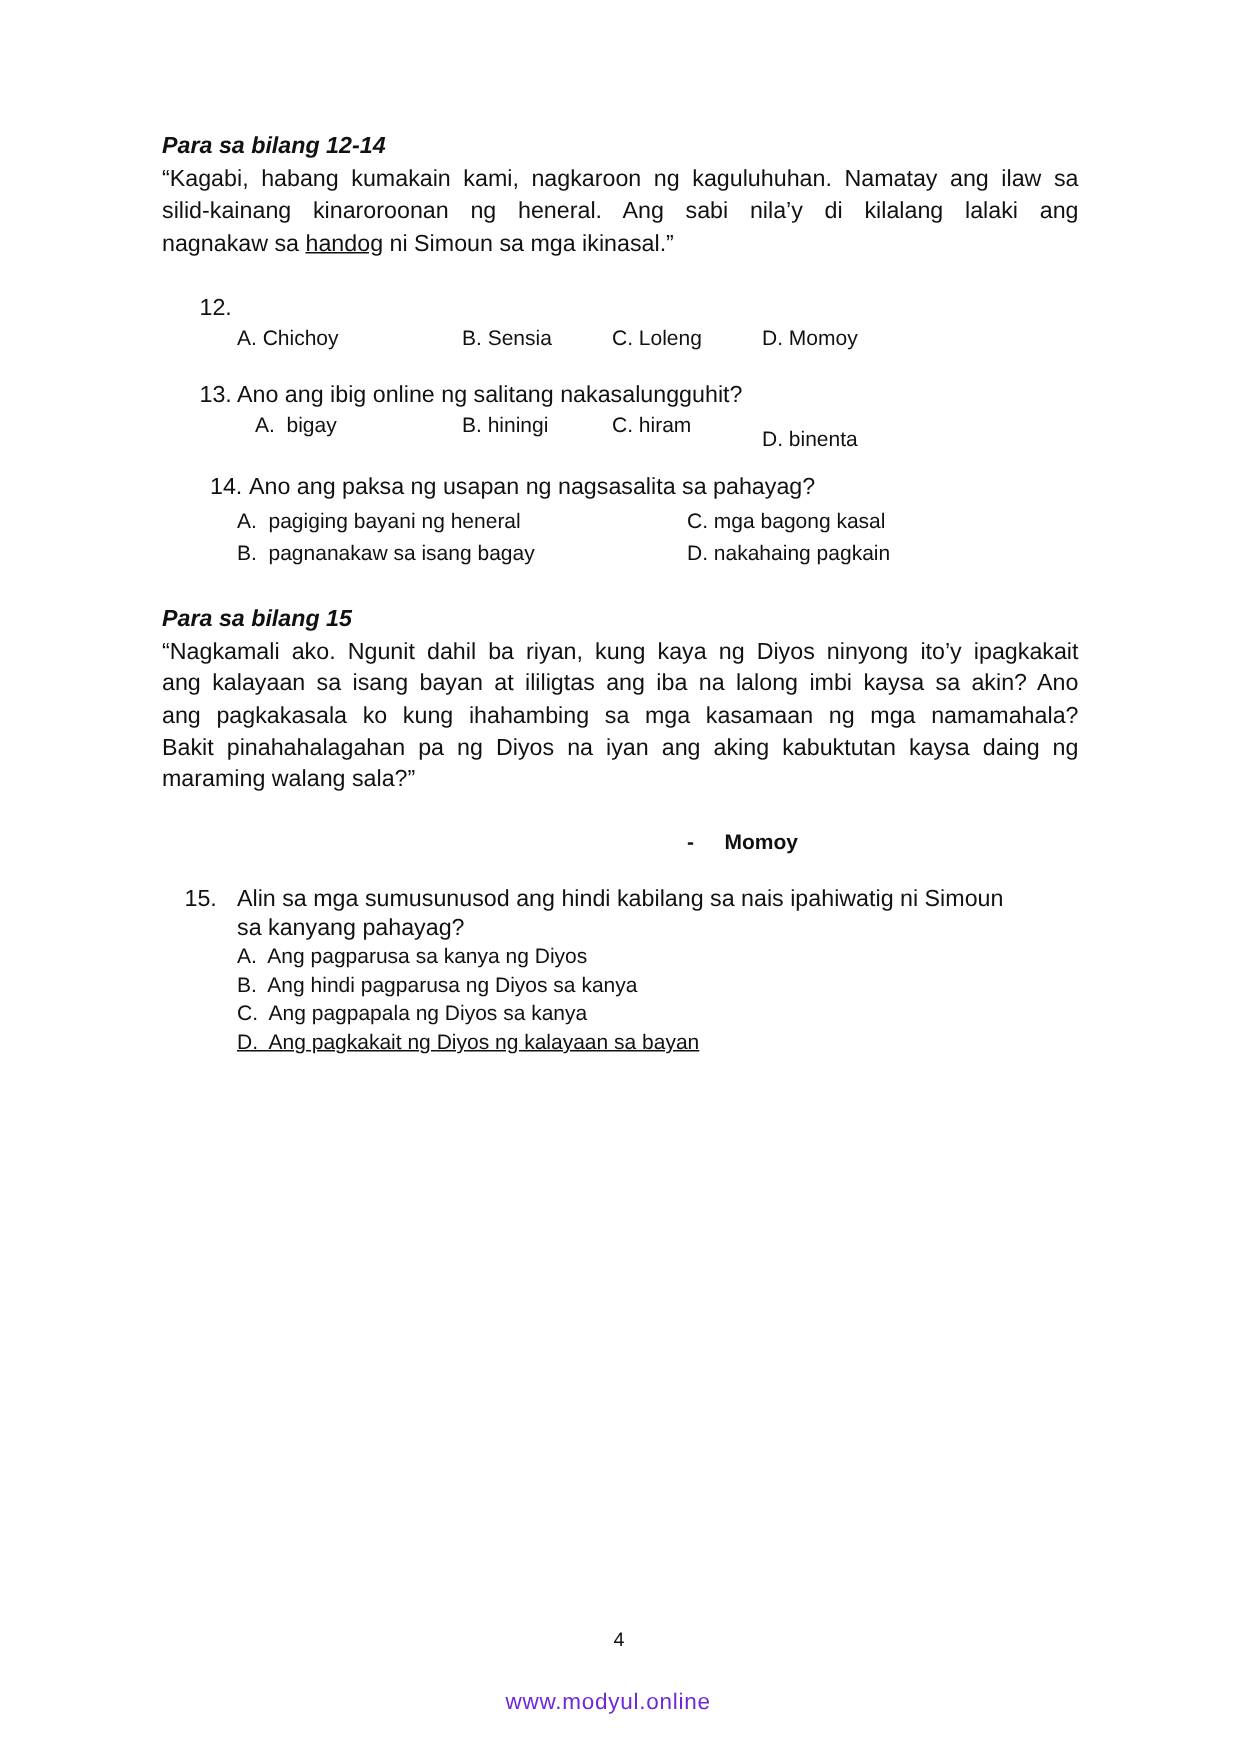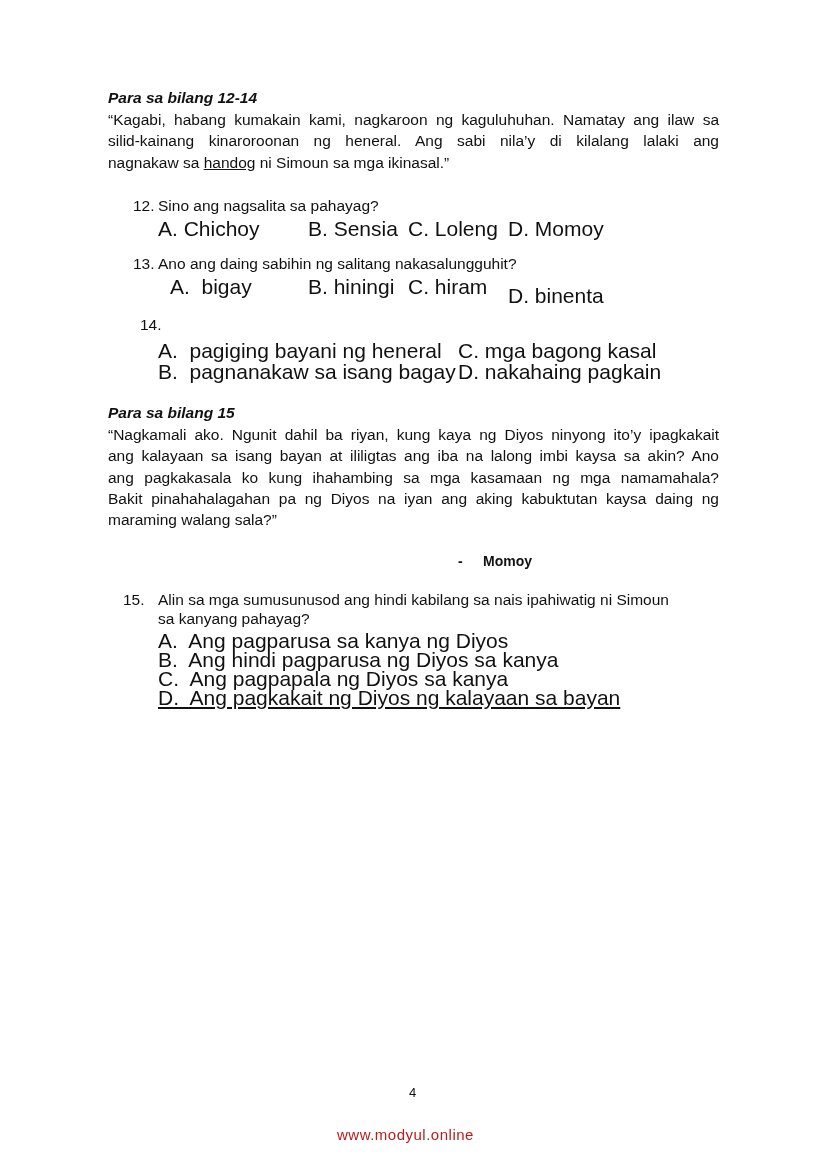--- a/index.html
+++ b/index.html
@@ -7,55 +7,55 @@
       width: 826px; height: 1169px; position: relative; overflow: hidden;
       font-family: "Liberation Sans", sans-serif; color: #111;
     }
     .page { position: absolute; left: 0; top: 0; width: 826px; height: 1169px; }
     .abs { position: absolute; white-space: nowrap; }
     .heading { font-weight: bold; font-size: 15.5px; font-style: italic; }
     .para { position: absolute; left: 108px; width: 611px; font-size: 15.5px; line-height: 21.3px; text-align: justify; }
     .para .line { display: block; text-align: justify; text-align-last: justify; height: 21.3px; }
     .para .line.last { text-align-last: left; }
     .q { font-size: 15.5px; }
-    .opt { font-size: 21px; }
+    .opt { font-size: 14px; }
     .u-bold { font-weight: normal; text-decoration: underline; }
     .author { font-weight: bold; font-size: 14px; }
     .pagenum { font-size: 13px; }
-    .watermark { font-size: 15px; color: #b91c1c; letter-spacing: 0.5px; }
+    .watermark { font-size: 15px; color: #6d28d9; letter-spacing: 0.5px; }
   </style>
 </head>
 <body>
 
 <div class="page">
 
   <div class="abs heading" style="left:108px; top:89px;">Para sa bilang 12-14</div>
   <div class="para" style="top:109px;">
     <span class="line">“Kagabi, habang kumakain kami, nagkaroon ng kaguluhuhan. Namatay ang ilaw sa</span>
     <span class="line">silid-kainang kinaroroonan ng heneral. Ang sabi nila’y di kilalang lalaki ang</span>
     <span class="line last"><span>nagnakaw sa </span><span class="u-bold">handog</span><span> ni Simoun sa mga ikinasal.”</span></span>
   </div>
 
   <div class="abs q" style="left:133px; top:197px;">
     <span>12.</span>
   </div>
-  <div class="abs q" style="left:158px; top:197px;">Sino ang nagsalita sa pahayag?</div>
   <div class="abs opt" style="left:158px; top:217px;">A. Chichoy</div>
   <div class="abs opt" style="left:308px; top:217px;">B. Sensia</div>
   <div class="abs opt" style="left:408px; top:217px;">C. Loleng</div>
   <div class="abs opt" style="left:508px; top:217px;">D. Momoy</div>
 
   <div class="abs q" style="left:133px; top:255px;">13.</div>
-  <div class="abs q" style="left:158px; top:255px;">Ano ang daing sabihin ng salitang nakasalungguhit?</div>
+  <div class="abs q" style="left:158px; top:255px;">Ano ang ibig online ng salitang nakasalungguhit?</div>
   <div class="abs opt" style="left:158px; top:275px; white-space:pre;margin-left:12px;">A.  bigay</div>
   <div class="abs opt" style="left:308px; top:275px;">B. hiningi</div>
   <div class="abs opt" style="left:408px; top:275px;">C. hiram</div>
   <div class="abs opt" style="left:508px; top:284px;">D. binenta</div>
 
   <div class="abs q" style="left:140px; top:316px;">14.</div>
+  <div class="abs q" style="left:166px; top:316px;">Ano ang paksa ng usapan ng nagsasalita sa pahayag?</div>
   <div class="abs opt" style="left:158px; top:339px; white-space:pre;">A.  pagiging bayani ng heneral</div>
   <div class="abs opt" style="left:158px; top:360px; white-space:pre;">B.  pagnanakaw sa isang bagay</div>
   <div class="abs opt" style="left:458px; top:339px;">C. mga bagong kasal</div>
   <div class="abs opt" style="left:458px; top:360px;">D. nakahaing pagkain</div>
 
   <div class="abs heading" style="left:108px; top:404px;">Para sa bilang 15</div>
   <div class="para" style="top:424px;">
     <span class="line">“Nagkamali ako. Ngunit dahil ba riyan, kung kaya ng Diyos ninyong ito’y ipagkakait</span>
     <span class="line">ang kalayaan sa isang bayan at ililigtas ang iba na lalong imbi kaysa sa akin? Ano</span>
     <span class="line">ang pagkakasala ko kung ihahambing sa mga kasamaan ng mga namamahala?</span>

